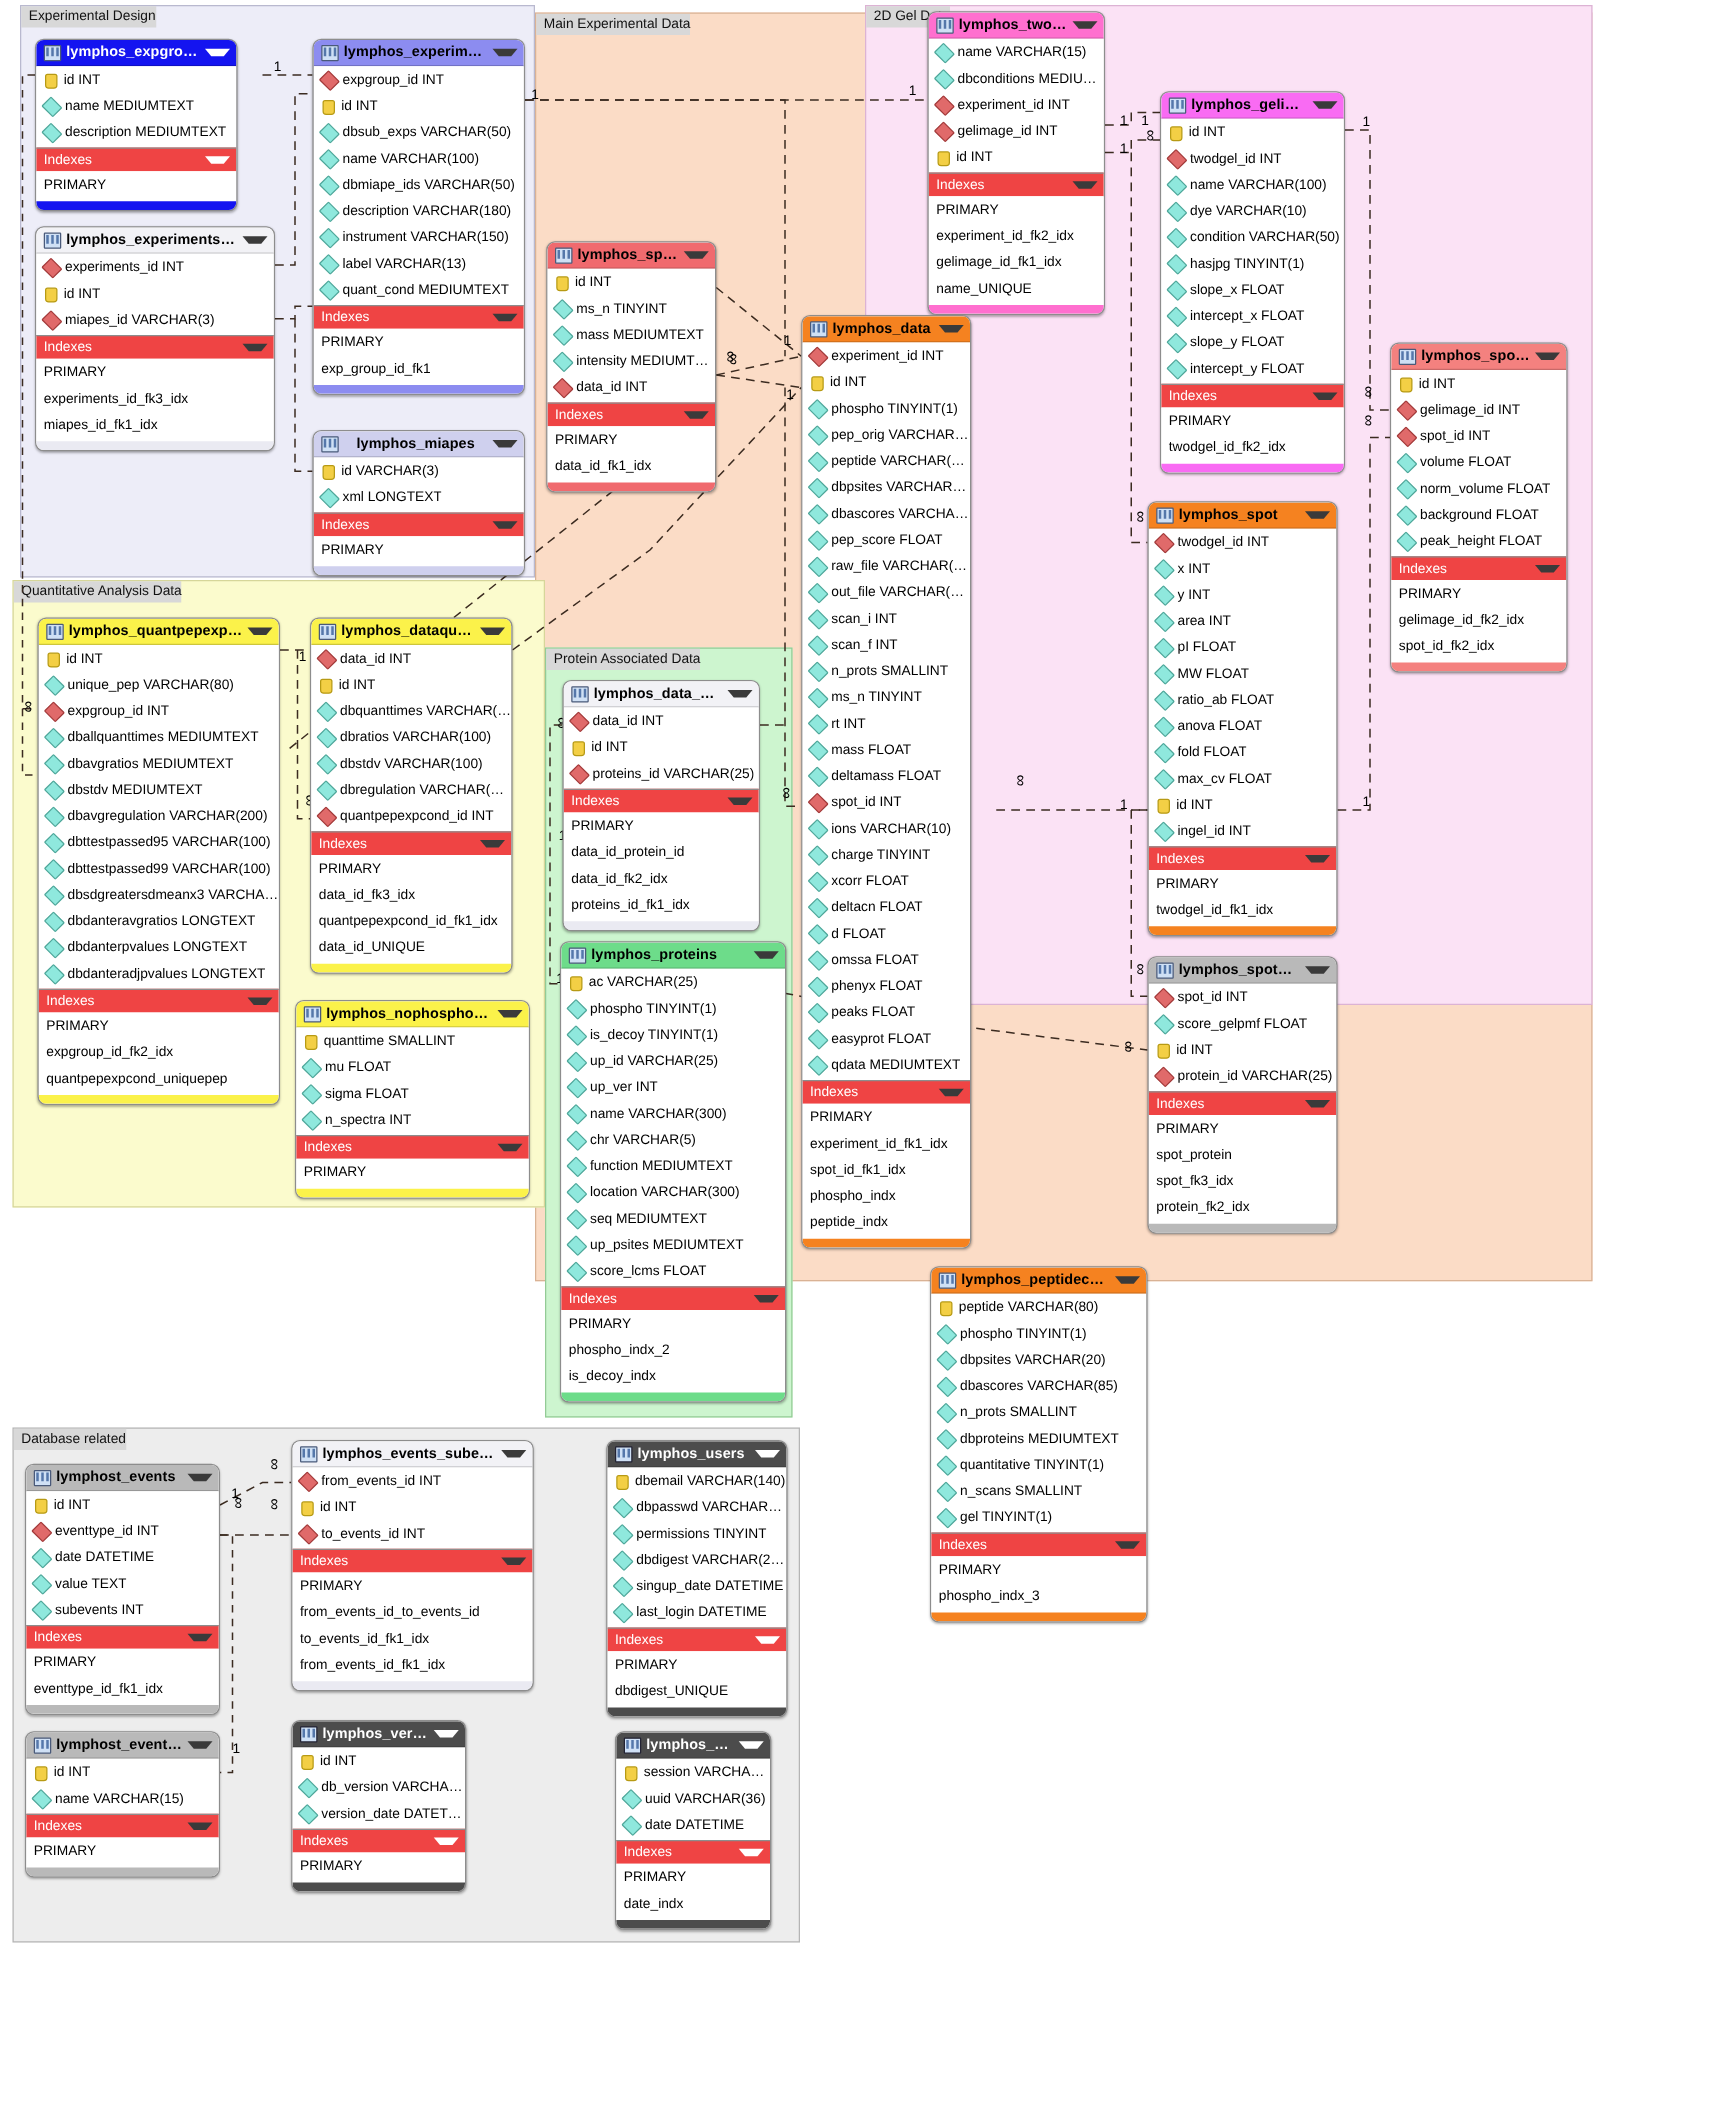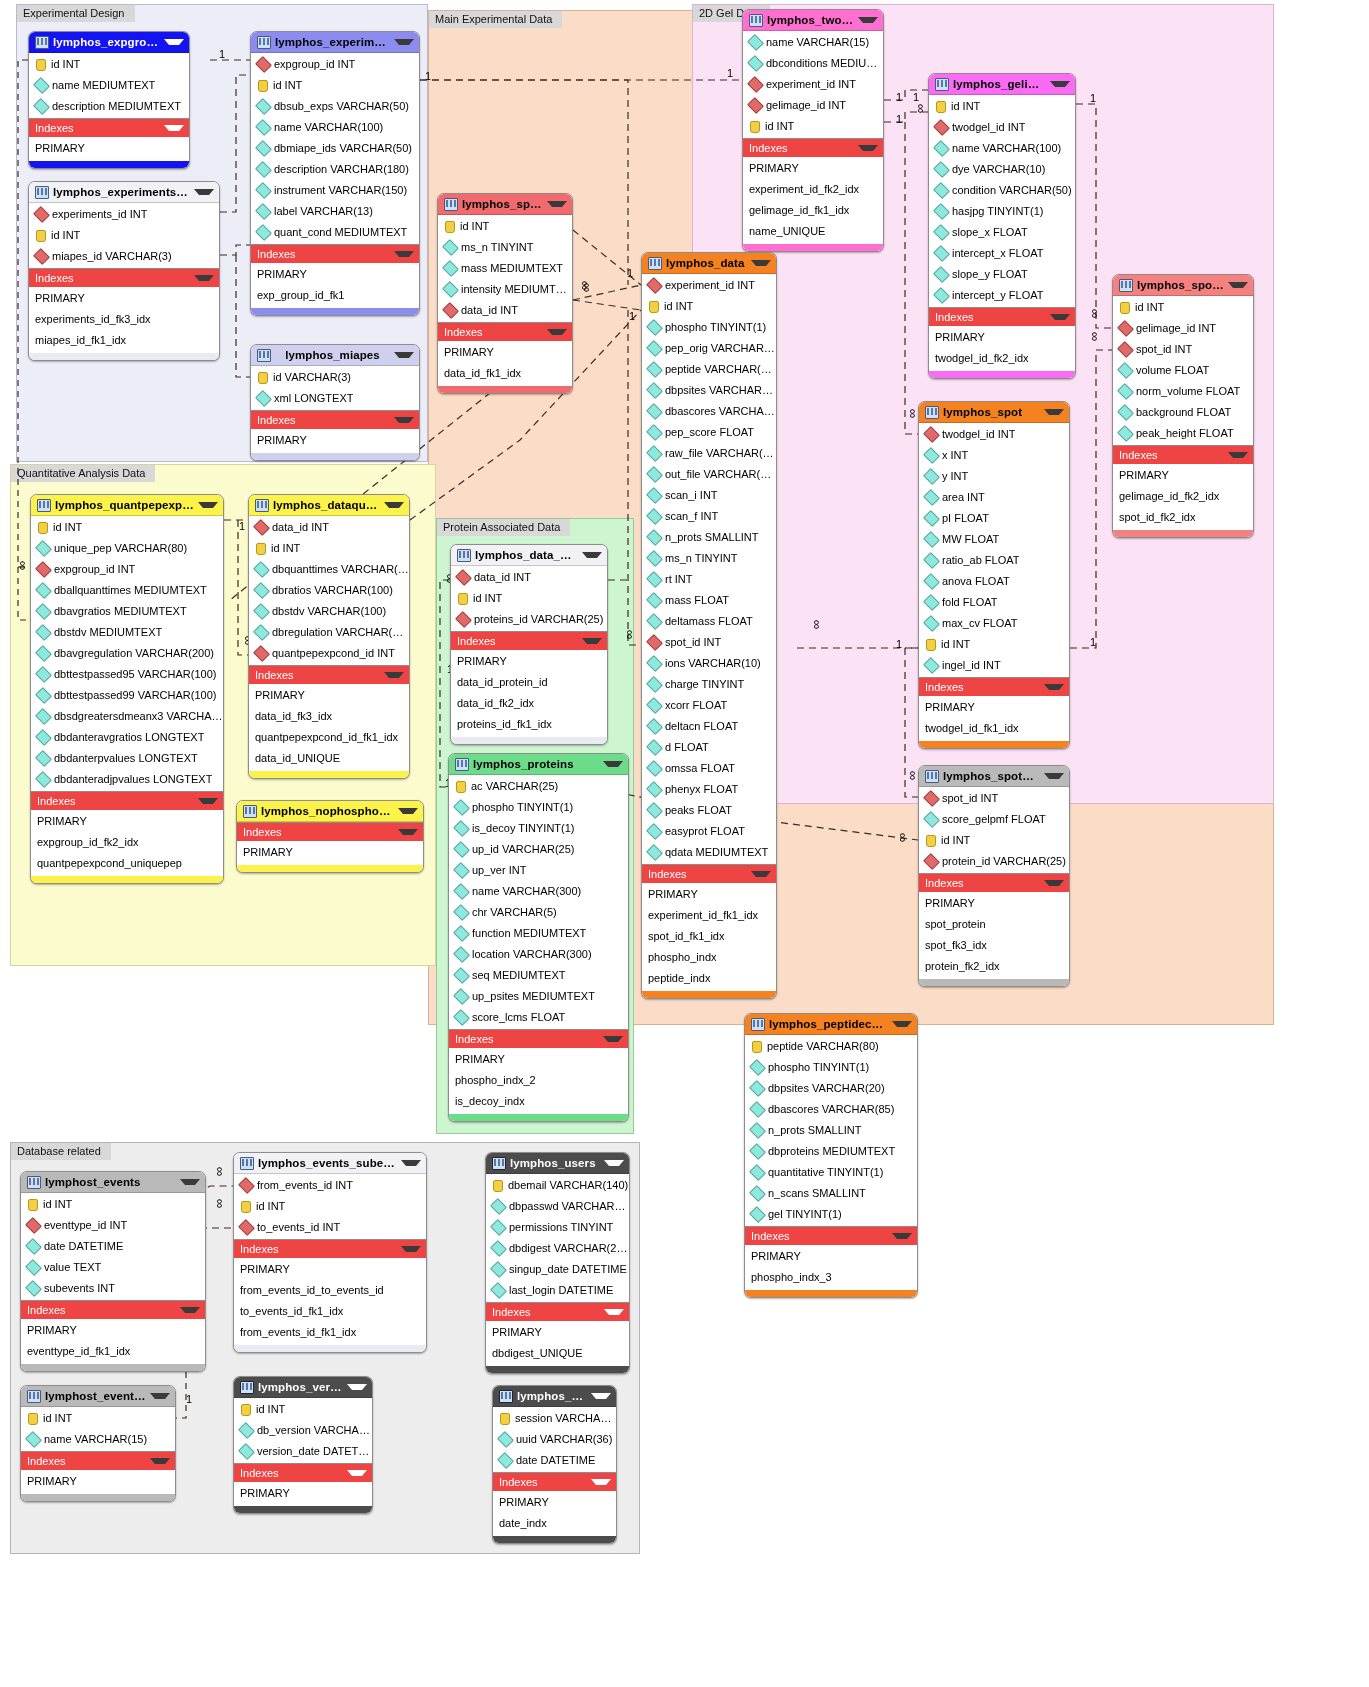--- a/index.html
+++ b/index.html
@@ -3,21 +3,21 @@
 <meta charset="utf-8">
 <style>
   html,body{margin:0;padding:0;background:#ffffff;}
   body{width:1369px;height:1687px;position:relative;
        font-family:"Liberation Sans","DejaVu Sans",sans-serif;font-size:11px;color:#000;}
   #canvas{position:absolute;left:0;top:0;width:1369px;height:1687px;overflow:hidden;}
 
   
   .region{position:absolute;box-sizing:border-box;}
   .region .rtitle{position:absolute;top:0;left:0;height:17px;line-height:17px;
-      padding:0 10px 0 6px;background:#d8d8d8;color:#111;font-size:11px;white-space:nowrap;}
+      padding:0 0 0 6px;background:#d8d8d8;color:#111;font-size:11px;white-space:nowrap;}
 
   
   #wires{position:absolute;left:0;top:0;width:1369px;height:1687px;overflow:visible;}
 
   
   .tbl{position:absolute;box-sizing:border-box;border-radius:7px;
        background:#fff;border:1px solid #8d8d8d;
        box-shadow:0 1px 2px rgba(0,0,0,.30);overflow:hidden;}
   .tbl .hdr{height:20px;line-height:20px;display:flex;align-items:center;
        padding:0 5px 0 6px;font-weight:bold;font-size:11.5px;color:#000;
@@ -870,20 +870,38 @@
           <div class="ix">data_id_UNIQUE</div>
         </div>
         <div class="foot"></div>
       </div>
       <div class="tbl t-yellow" style="left: 236px; top: 800px; width: 188px;">
         <div class="hdr">
           <span class="tico"></span>
           <span class="tname">lymphos_nophospho_stats</span>
           <span class="caret"></span>
         </div>
+        <div class="cols">
+          <div class="col">
+            <span class="bullet b-pk"></span>
+            <span class="cn">quanttime SMALLINT</span>
+          </div>
+          <div class="col">
+            <span class="bullet b-pl"></span>
+            <span class="cn">mu FLOAT</span>
+          </div>
+          <div class="col">
+            <span class="bullet b-pl"></span>
+            <span class="cn">sigma FLOAT</span>
+          </div>
+          <div class="col">
+            <span class="bullet b-pl"></span>
+            <span class="cn">n_spectra INT</span>
+          </div>
+        </div>
         <div class="idxhdr">
           <span class="lbl">Indexes</span>
           <span class="caret" style="margin-right: 5px;"></span>
         </div>
         <div class="idxlist">
           <div class="ix">PRIMARY</div>
         </div>
         <div class="foot"></div>
       </div>
       <div class="tbl t-white" style="left: 450px; top: 544px; width: 158px;">
@@ -1032,21 +1050,21 @@
         <div class="idxhdr">
           <span class="lbl">Indexes</span>
           <span class="caret" style="margin-right: 5px;"></span>
         </div>
         <div class="idxlist">
           <div class="ix">PRIMARY</div>
           <div class="ix">phospho_indx_3</div>
         </div>
         <div class="foot"></div>
       </div>
-      <div class="tbl t-gray" style="left: 20px; top: 1171px; width: 186px;">
+      <div class="tbl t-gray" style="left: 20px; top: 1171px; width: 156px;">
         <div class="hdr">
           <span class="tico"></span>
           <span class="tname">lymphost_events</span>
           <span class="caret"></span>
         </div>
         <div class="cols">
           <div class="col">
             <span class="bullet b-pk"></span>
             <span class="cn">id INT</span>
           </div>

